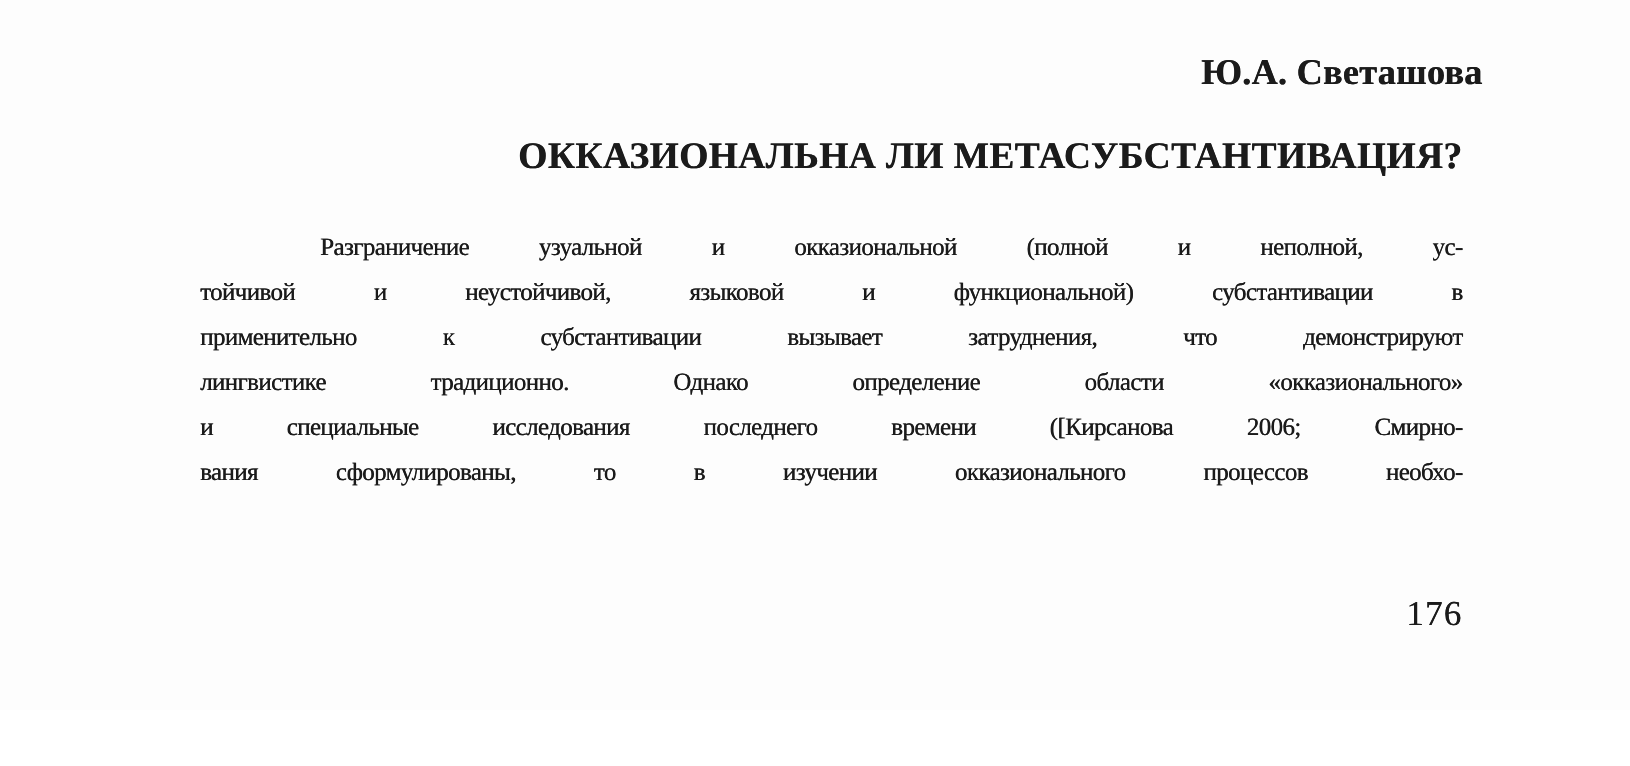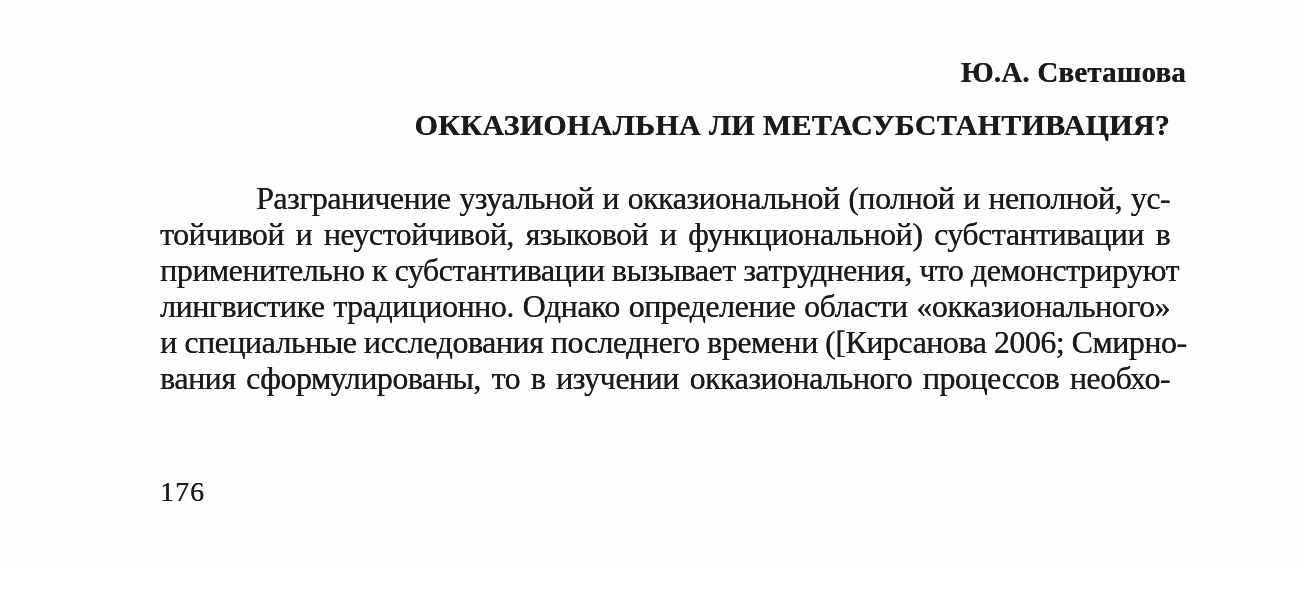--- a/index.html
+++ b/index.html
@@ -29,59 +29,58 @@
     position: absolute;
     top: 42px;
     left: 160px;
     width: 1026px;
     text-align: right;
     font-size: 29px;
     font-weight: bold;
     letter-spacing: 0.2px;
     text-shadow: 0.3px 0 0 currentColor;
     white-space: nowrap;
-    margin-top: 14px;
   }
   .title {
     position: absolute;
     top: 108px;
     left: 160px;
     width: 1010px;
     text-align: right;
     font-size: 30px;
     font-weight: bold;
     letter-spacing: 0.3px;
     text-shadow: 0.3px 0 0 currentColor;
     white-space: nowrap;
   }
   .body-text {
     position: absolute;
     top: 180px;
     left: 160px;
     width: 1010px;
-    font-size: 32px;
+    font-size: 20px;
     letter-spacing: -0.5px;
   }
   .line {
     line-height: 36px;
     height: 36px;
     text-align: justify;
     text-align-last: justify;
     white-space: nowrap;
     text-shadow: 0.3px 0 0 currentColor;
   }
   .line.first {
     text-indent: 96px;
   }
   .pagenum {
     position: absolute;
     top: 476px;
     left: 160px;
     width: 1010px;
-    text-align: left;
+    text-align: right;
     font-size: 28px;
     letter-spacing: 1px;
     text-shadow: 0.2px 0 0 currentColor;
   }
 </style>
 </head>
 <body>
 
 <div class="page">
   <div class="scan-area"></div>

